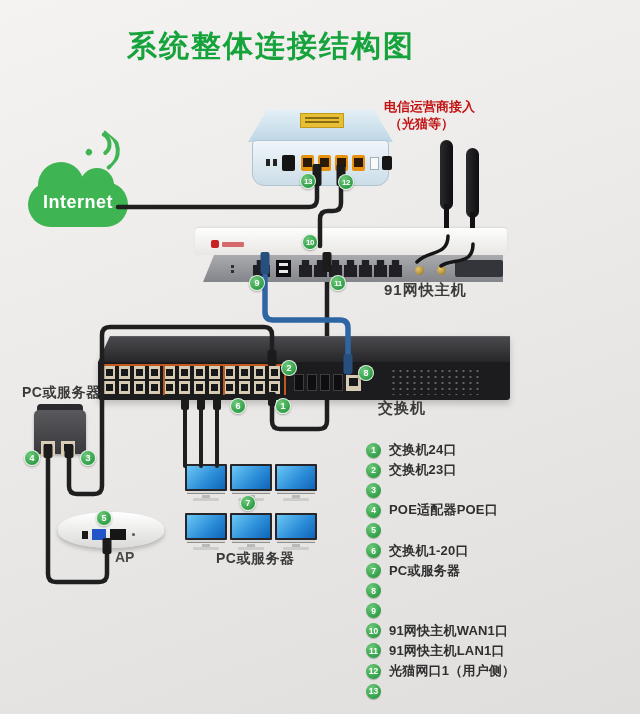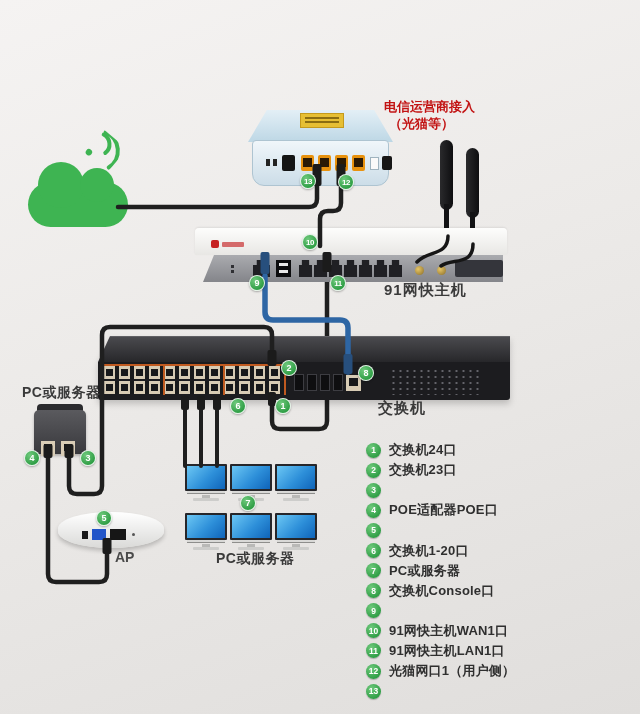--- a/index.html
+++ b/index.html
@@ -139,23 +139,25 @@
 </style>
 </head>
 <body>
 
 <div id="stage">
 
   <svg id="cables-back" class="cable-layer">
     <path d="M327,270 L327,421 Q327,429 319,429 L280,429 Q272,429 272,421 L272,396" fill="none" stroke="#1f1f1f" stroke-width="4.5" stroke-linecap="round"></path>
   </svg>
 
+  <div id="title" class="abs">系统整体连接结构图</div>
 
   <div id="cloud" class="abs device">
     <div class="cbody"></div>
+    <div class="ctext">Internet</div>
   </div>
   <svg id="wifi" class="abs device" viewBox="0 0 34 34">
     <circle cx="7" cy="27" r="3.2" fill="#3eb452"></circle>
     <path d="M4,17 A11 11 0 0 1 17,30" fill="none" stroke="#3eb452" stroke-width="4" stroke-linecap="round" transform="translate(3,-13)"></path>
     <path d="M1,8 A20 20 0 0 1 26,33" fill="none" stroke="#3eb452" stroke-width="4" stroke-linecap="round" transform="translate(6,-7)"></path>
   </svg>
 
   <div id="modem" class="abs device">
     <div class="lid"></div>
     <div class="sticker"></div>
@@ -354,21 +356,20 @@
     <div class="lrow">
         <span class="lbadge">6</span>
         <span class="ltext">交换机1-20口</span>
       </div>
     <div class="lrow">
         <span class="lbadge">7</span>
         <span class="ltext">PC或服务器</span>
       </div>
     <div class="lrow">
         <span class="lbadge">8</span>
-        <span class="ltext">交换机Console口</span>
       </div>
     <div class="lrow">
         <span class="lbadge">9</span>
       </div>
     <div class="lrow">
         <span class="lbadge">10</span>
         <span class="ltext">91网快主机WAN1口</span>
       </div>
     <div class="lrow">
         <span class="lbadge">11</span>

